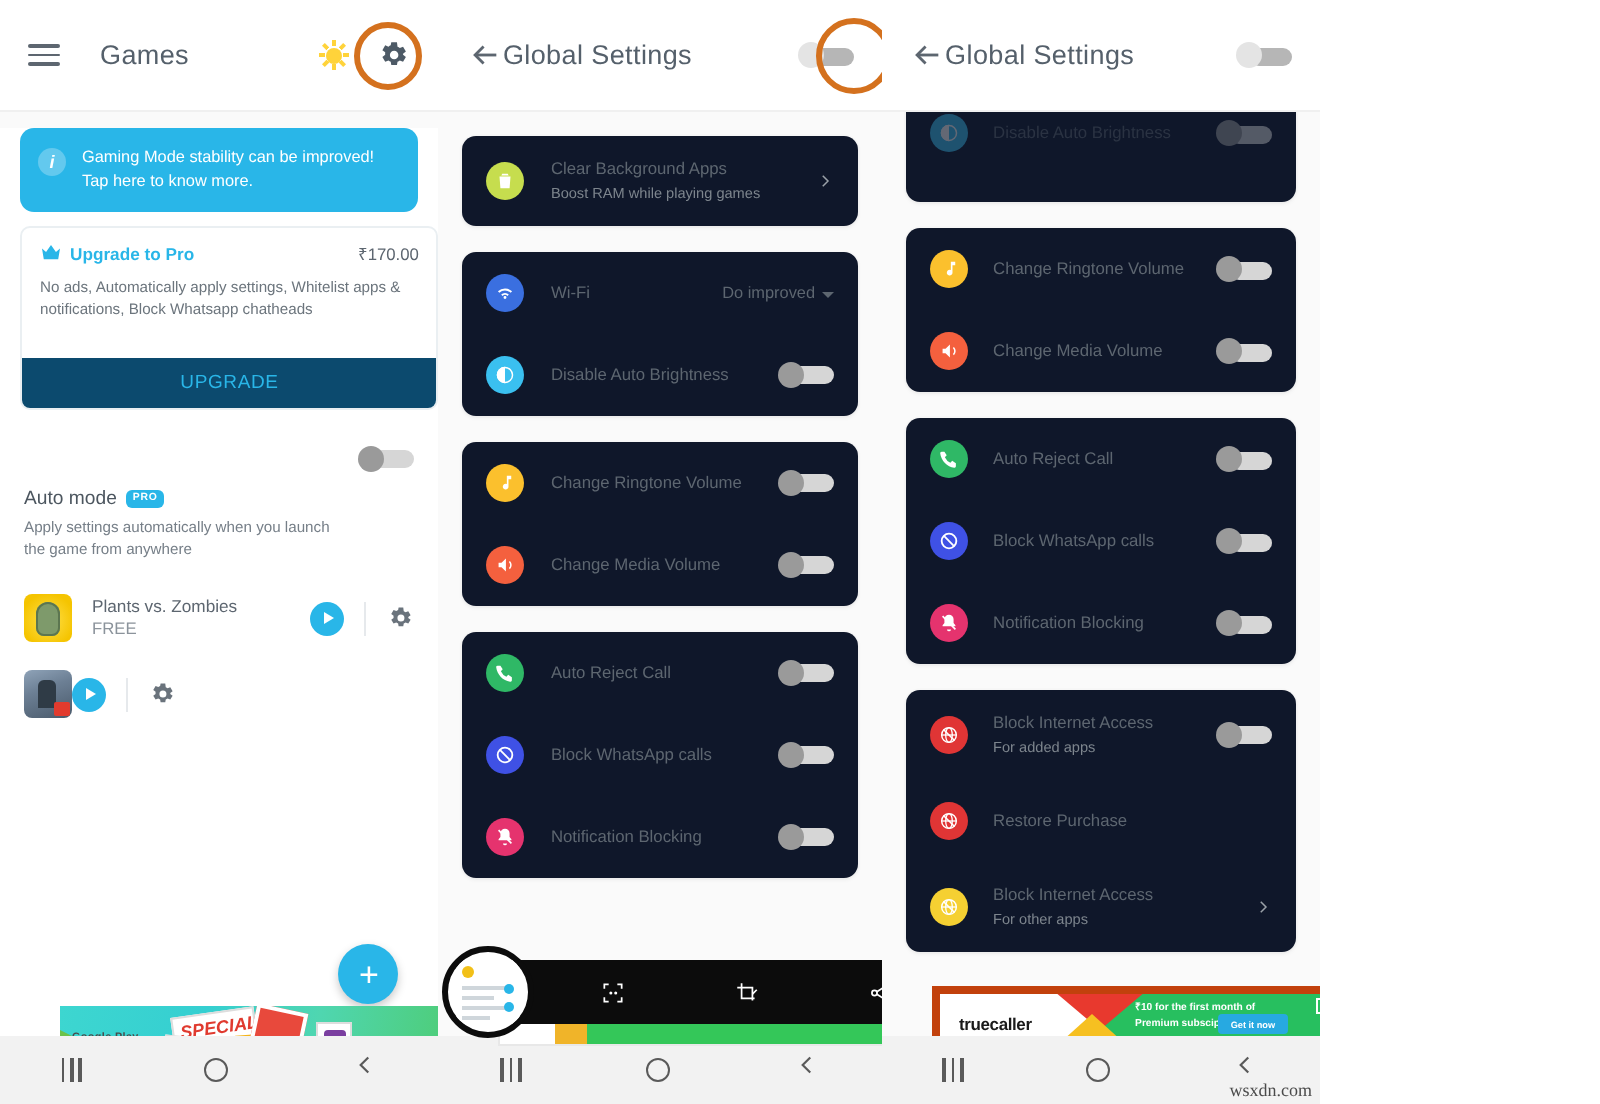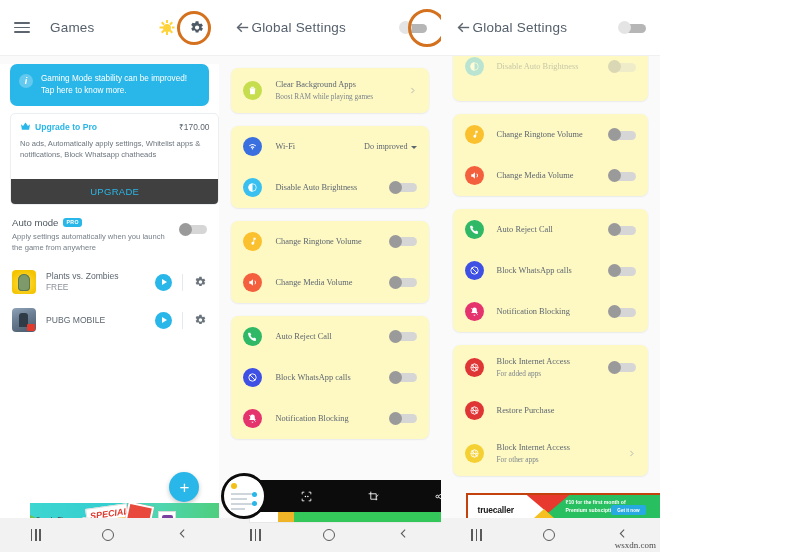--- a/index.html
+++ b/index.html
@@ -81,26 +81,26 @@
     margin: 7px 0 0 10px; background: #ffffff; border: 1px solid #eaeff2;
     border-radius: 5px; overflow: hidden;
   }
   .pro-top { padding: 7px 9px 6px 9px; display:flex; align-items: baseline; }
   .crown { width: 11px; height: 9px; margin-right: 4px; position: relative; flex:0 0 auto; align-self:center; }
   .crown svg { width: 11px; height: 9px; fill: #29b6e8; display:block; }
   .pro-title { font-size: 8.6px; font-weight: bold; color: #29b6e8; flex: 1; }
   .pro-price { font-size: 8.4px; color: #5d6670; }
   .pro-desc { font-size: 7.6px; color: #6c757d; line-height: 1.5; padding: 0 9px 18px 9px; }
   .upgrade-btn {
-    background: #404040; text-align: center; color: #29b6e8;
+    background: #0c4a6e; text-align: center; color: #29b6e8;
     font-size: 9.5px; padding: 7px 4px; letter-spacing: .3px;
   }
 
   .automode { padding: 12px 12px 10px 12px; display: flex; align-items: flex-start; }
-  .automode .left { flex: 1; padding-right: 10px; }
+  .automode .left { flex: 1; padding-right: 10px; margin-top: 27px; }
   .am-title-row { display:flex; align-items:center; gap:5px; }
   .am-title { font-size: 9.6px; color: #4c565f; }
   .pro-badge {
     background: #29b6e8; color:#fff; font-size: 5.2px; font-weight:bold;
     border-radius: 3px; padding: 1.5px 3px; letter-spacing:.4px;
   }
   .am-sub { font-size: 7.6px; color: #767f88; line-height: 1.5; margin-top: 3px; }
   .automode .toggle { margin-top: 6px; }
 
   .game-row { display:flex; align-items:center; padding: 7px 12px; }
@@ -151,21 +151,21 @@
   .ad-gplay .sp2 span{ position:absolute; left:3px; top:1px; font-size:8px; font-weight:bold; color:#e8a020; font-style:italic;}
   .ad-gplay .sp3 { position:absolute; left:88px; top:14px; width:24px;height:13px; background:#f4b41a; transform:rotate(-4deg);}
   .ad-gplay .sp3 span{ position:absolute; left:2px; top:2px; font-size:6px; font-weight:bold; color:#fff;}
   .ad-gplay .ph { position:absolute; left:96px; top:1px; width:26px; height:24px; background:#e8493c; transform: rotate(12deg); border:2px solid #fff;}
   .ad-gplay .av { position:absolute; left:128px; top:8px; width:18px;height:18px; background:#fff; border:1px solid #ddd;}
   .ad-gplay .av i { position:absolute; left:3px; top:3px; width:11px;height:11px; background:#7b3fa0; border-radius:2px;}
   .ad-gplay .ai { position:absolute; right:2px; top:2px; width:8px;height:8px; border:1px solid #fff; color:#fff; font-size:6px; line-height:7px; text-align:center; }
 
   .ad-truecaller {
     position:absolute; left: 25px; bottom: 29px; width: 206px; height: 30px;
-    background: #27bf5f; overflow: hidden; border:2px solid #c2410c;
+    background: #27bf5f; overflow: hidden; border:4px solid #c2410c;
   }
   .ad-truecaller .white { position:absolute; left:0;top:0;width:76px;height:100%;background:#fff;}
   .ad-truecaller .red { position:absolute; left:54px; top:-4px; width:0;height:0;
       border-left:26px solid transparent; border-right:26px solid transparent; border-top:22px solid #e8392e;}
   .ad-truecaller .yellow { position:absolute; left:56px; bottom:-6px; width:0;height:0;
       border-left:20px solid transparent; border-right:20px solid transparent; border-bottom:18px solid #f6c021;}
   .ad-truecaller .brand { position:absolute; left:10px; top:10px; font-size:8.5px; font-weight:bold; color:#1a1a1a; letter-spacing:-.2px;}
   .ad-truecaller .copy { position:absolute; left:98px; top:4px; width:62px; font-size:5.1px; color:#fff; font-weight:bold; line-height:1.5;}
   .ad-truecaller .cta { position:absolute; right:24px; top:10px; background:#27a9e1; color:#fff;
       font-size:4.6px; padding:2.5px 6px; border-radius:2px; font-weight:bold;}
@@ -177,23 +177,22 @@
     background: #f2f2f2; display:flex; align-items:center; justify-content:space-around;
   }
   .navbar .recent { display:flex; gap:2.5px; }
   .navbar .recent i { width:1.8px; height:12px; background:#5a5a5a; display:block; }
   .navbar .home { width:12px;height:12px;border:1.8px solid #5a5a5a;border-radius:50%; }
   .navbar .back svg { width:13px;height:13px; fill:none; stroke:#5a5a5a; stroke-width:2; }
 
   
   .scroll { position:relative; height: calc(552px - 56px); overflow: hidden; }
   .card {
-    background:#fef9c3; border-radius: 7px; margin: 0 12px 13px 12px;
+    background:#0f172a; border-radius: 7px; margin: 0 12px 13px 12px;
     box-shadow: 0 1px 2px rgba(0,0,0,.055), 0 0 0 1px rgba(0,0,0,.012);
-    font-family: Liberation Serif, serif;
   }
   .card.first { margin-top: 12px; }
   .srow { display:flex; align-items:center; padding: 11px 12px; }
   .ic {
     width: 19px; height: 19px; border-radius: 50%; flex:0 0 auto;
     display:flex; align-items:center; justify-content:center; margin-right: 13px;
   }
   .ic svg { width: 11px; height: 11px; fill: #fff; display:block; }
   .srow .labels { flex: 1; min-width: 0; }
   .slabel { font-size: 8.4px; color: #5d6670; line-height: 1.4; }
@@ -310,23 +309,20 @@
         <div class="row-div"></div>
         <div class="cog-btn">
           <svg viewBox="0 0 24 24">
               <path d="M19.1 12.9a7.3 7.3 0 000-1.8l2-1.5-2-3.4-2.3.9a7 7 0 00-1.6-.9L14.8 3h-4l-.4 2.2c-.6.2-1.1.5-1.6.9l-2.3-.9-2 3.4 2 1.5a7.3 7.3 0 000 1.8l-2 1.5 2 3.4 2.3-.9c.5.4 1 .7 1.6.9l.4 2.2h4l.4-2.2c.6-.2 1.1-.5 1.6-.9l2.3.9 2-3.4-2-1.5zM12.8 15a3 3 0 110-6 3 3 0 010 6z"></path>
             </svg>
         </div>
       </div>
 
       <div class="game-row">
         <div class="game-ic pubg"></div>
-        <div class="game-info">
-          <div class="game-name">PUBG MOBILE</div>
-        </div>
         <div class="play-btn">
             <span class="tri"></span>
           </div>
         <div class="row-div"></div>
         <div class="cog-btn">
           <svg viewBox="0 0 24 24">
               <path d="M19.1 12.9a7.3 7.3 0 000-1.8l2-1.5-2-3.4-2.3.9a7 7 0 00-1.6-.9L14.8 3h-4l-.4 2.2c-.6.2-1.1.5-1.6.9l-2.3-.9-2 3.4 2 1.5a7.3 7.3 0 000 1.8l-2 1.5 2 3.4 2.3-.9c.5.4 1 .7 1.6.9l.4 2.2h4l.4-2.2c.6-.2 1.1-.5 1.6-.9l2.3.9 2-3.4-2-1.5zM12.8 15a3 3 0 110-6 3 3 0 010 6z"></path>
             </svg>
         </div>
       </div>

